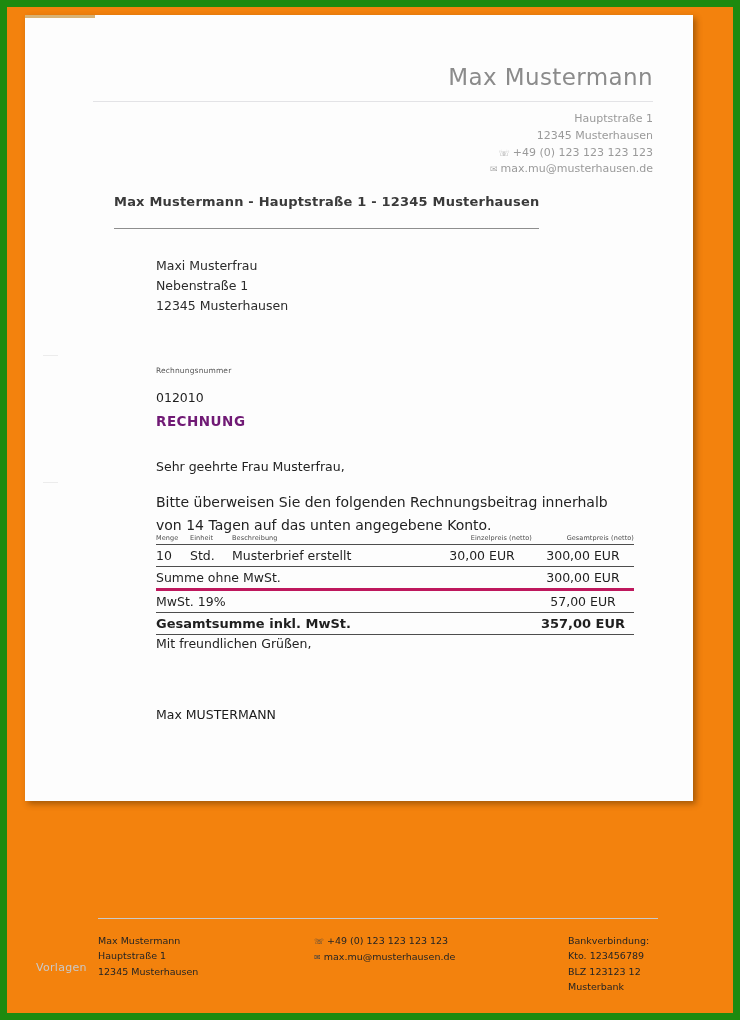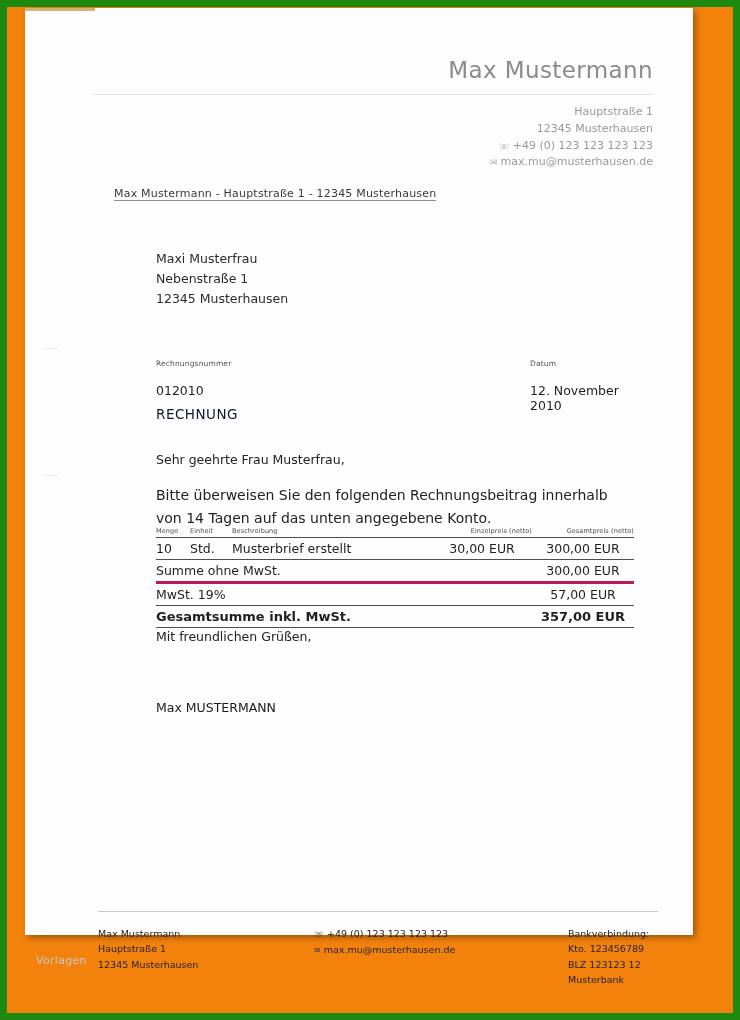--- a/index.html
+++ b/index.html
@@ -25,23 +25,23 @@
   .frame-orange {
     position: absolute;
     left: 7px; top: 7px;
     width: 726px; height: 1006px;
     background: #f3820d;
   }
 
   
   .sheet {
     position: absolute;
-    left: 25px; top: 8px;
+    left: 25px; top: 15px;
     width: 668px;
-    height: 927px;
+    height: 786px;
     background: #fdfdfd;
     box-shadow: 3px 3px 6px rgba(70,40,0,0.45);
   }
   .sheet-tab {
     position: absolute;
     left: 0; top: 0;
     width: 70px;
     height: 3px;
     background: #d8b274;
   }
@@ -88,25 +88,25 @@
     font-size: 9px;
     color: #a8a8a8;
     margin-right: 3px;
   }
 
   
   .sender-line {
     position: absolute;
     left: 89px;
     top: 179px;
-    font-size: 11px;
+    font-size: 13px;
     color: #3a3a3a;
-    font-weight: normal;
+    font-weight: bold;
     letter-spacing: 0.2px;
-    padding-bottom: 0;
+    padding-bottom: 19px;
     border-bottom: 1px solid #8e8e8e;
   }
 
   
   .recipient {
     position: absolute;
     left: 131px;
     top: 241px;
     font-size: 12.5px;
     color: #2b2b2b;
@@ -136,22 +136,22 @@
     color: #1f1f1f;
     margin-top: 15px;
   }
 
   
   .doc-heading {
     position: absolute;
     left: 131px;
     top: 398px;
     font-size: 13.5px;
-    font-weight: normal;
-    color: #0f172a;
+    font-weight: bold;
+    color: #701a75;
     letter-spacing: 0.5px;
   }
 
   
   .salutation {
     position: absolute;
     left: 131px;
     top: 444px;
     font-size: 12.5px;
     color: #222;
@@ -279,23 +279,20 @@
   <div class="recipient">
     <div>Maxi Musterfrau</div>
     <div>Nebenstraße 1</div>
     <div>12345 Musterhausen</div>
   </div>
 
   <div class="meta">
     <div class="meta-col left">
       <div class="meta-label">Rechnungsnummer</div>
       <div class="meta-value">012010</div>
-    </div><div class="meta-col right">
-      <div class="meta-label">Datum</div>
-      <div class="meta-value">12. November 2010</div>
     </div>
   </div>
 
   <div class="doc-heading">RECHNUNG</div>
 
   <div class="salutation">Sehr geehrte Frau Musterfrau,</div>
   <div class="body-text">Bitte überweisen Sie den folgenden Rechnungsbeitrag innerhalb von 14 Tagen auf das unten angegebene Konto.</div>
 
   <table class="items">
     <thead>

